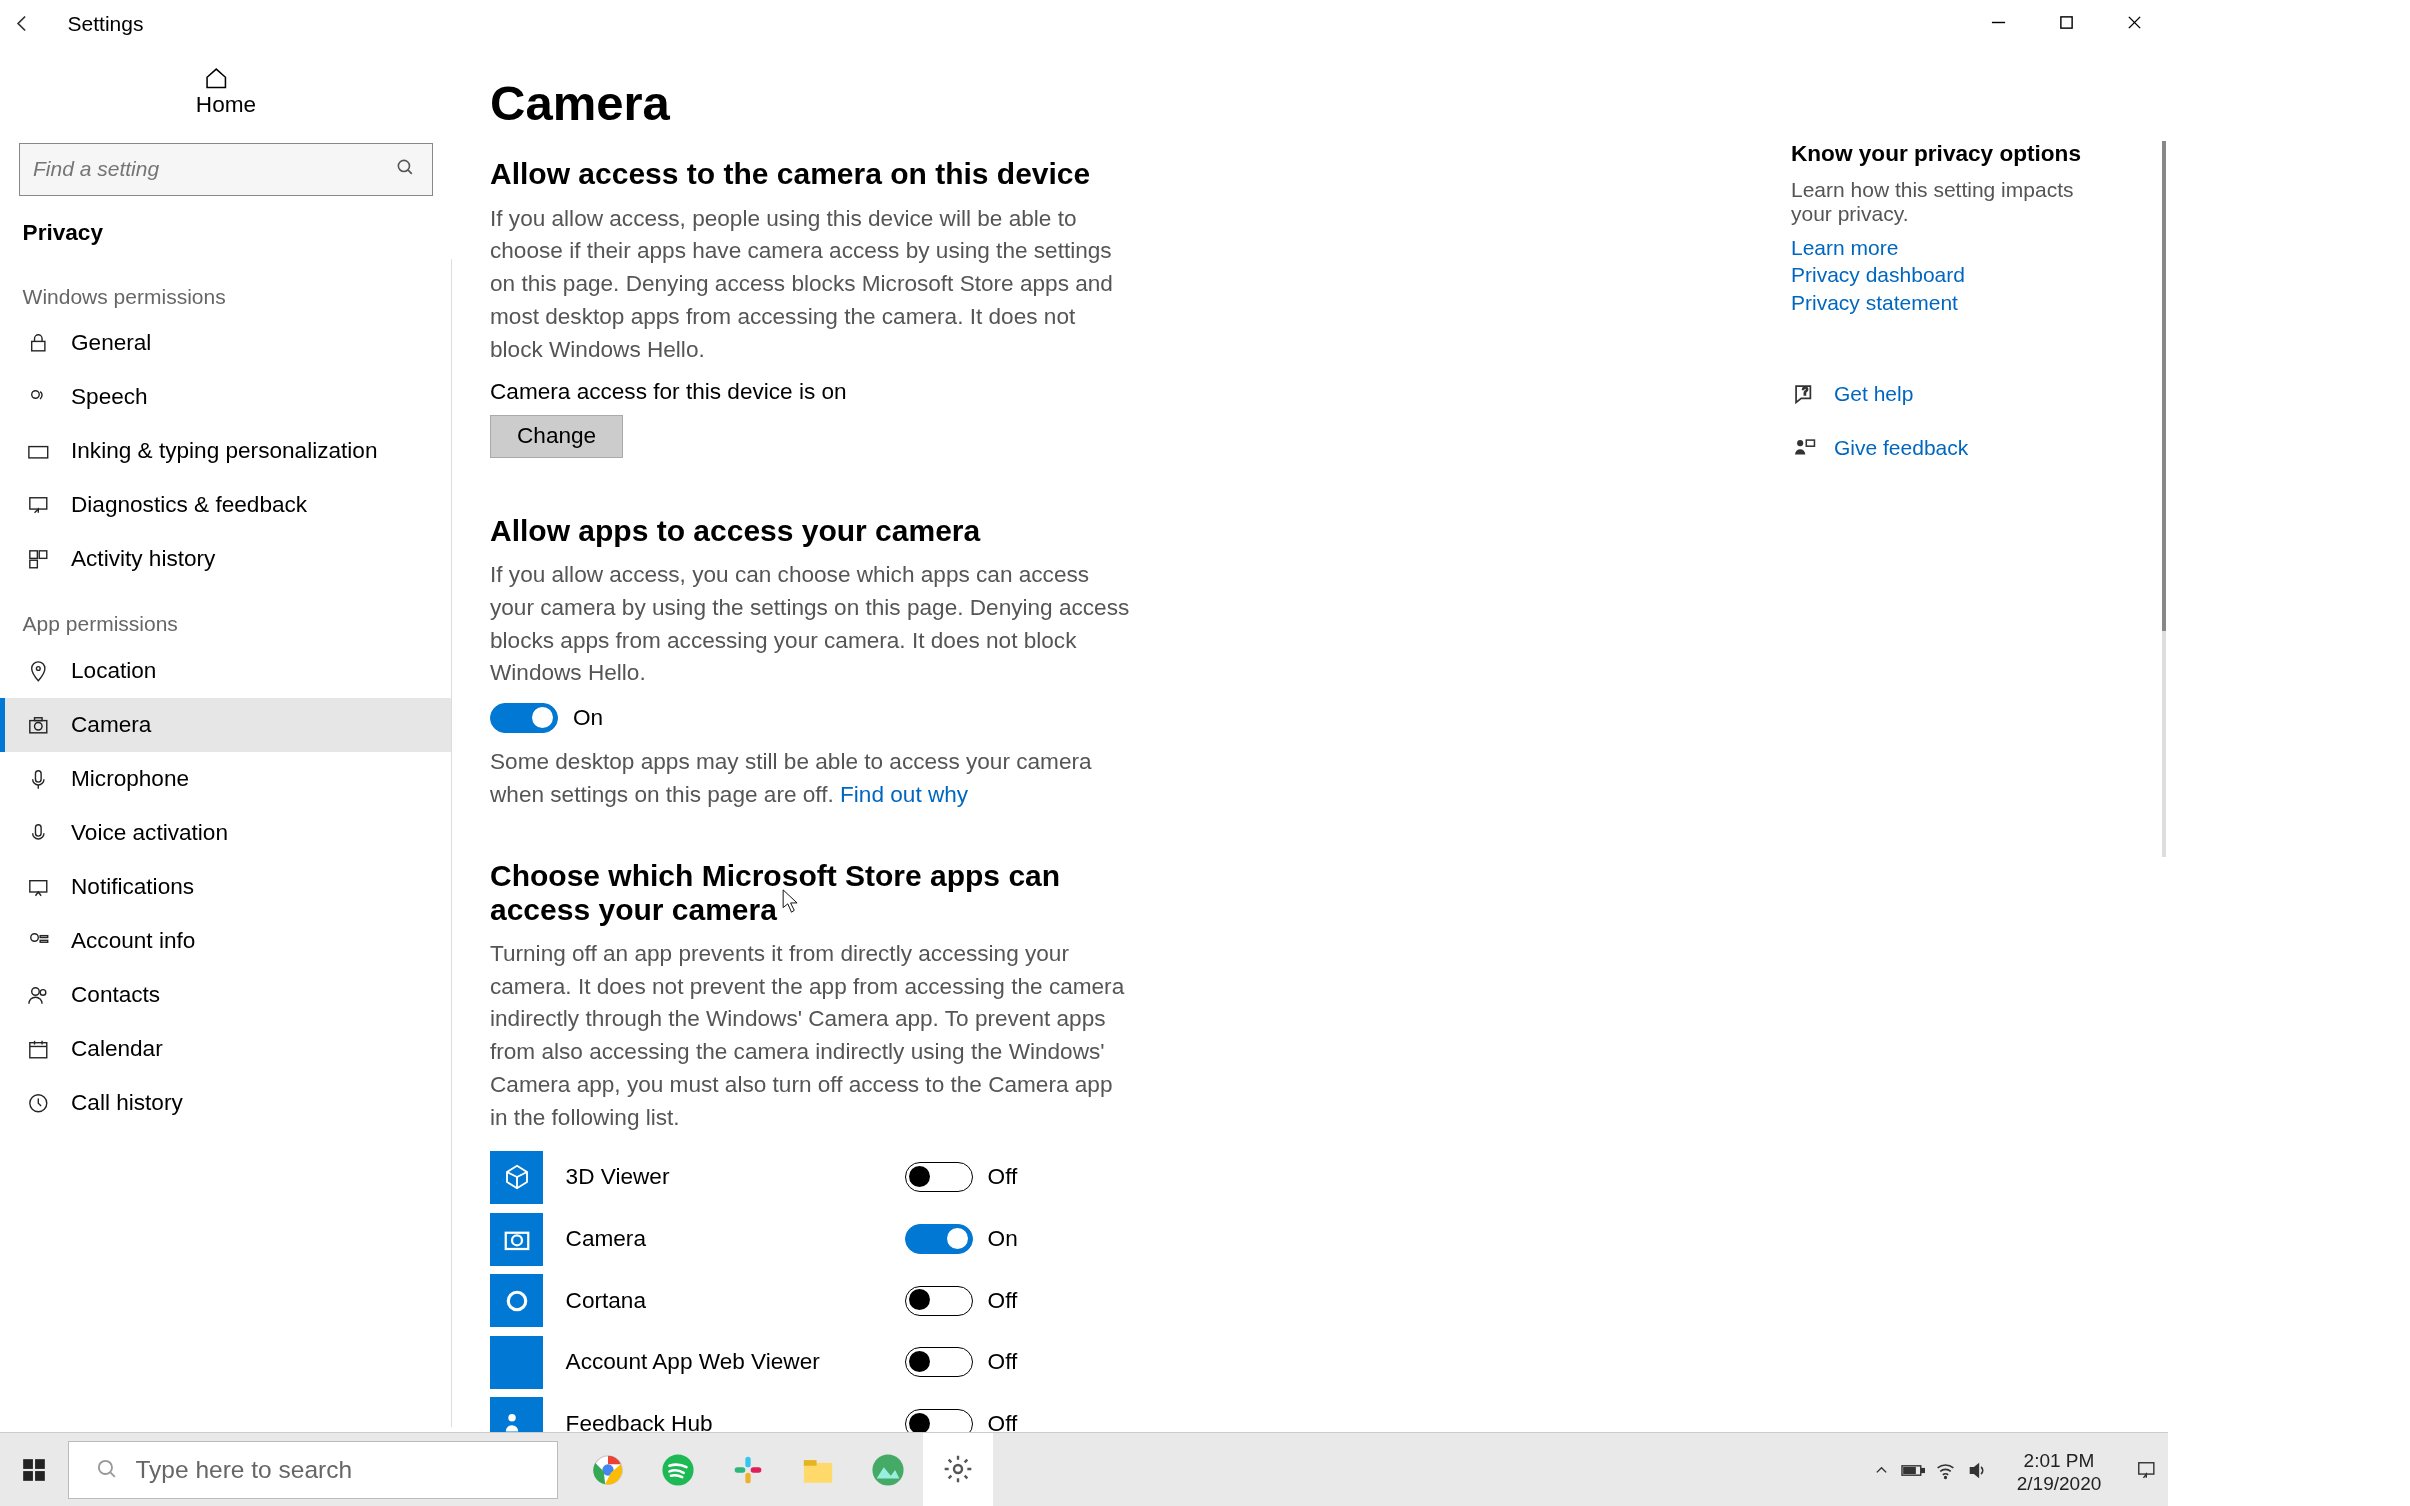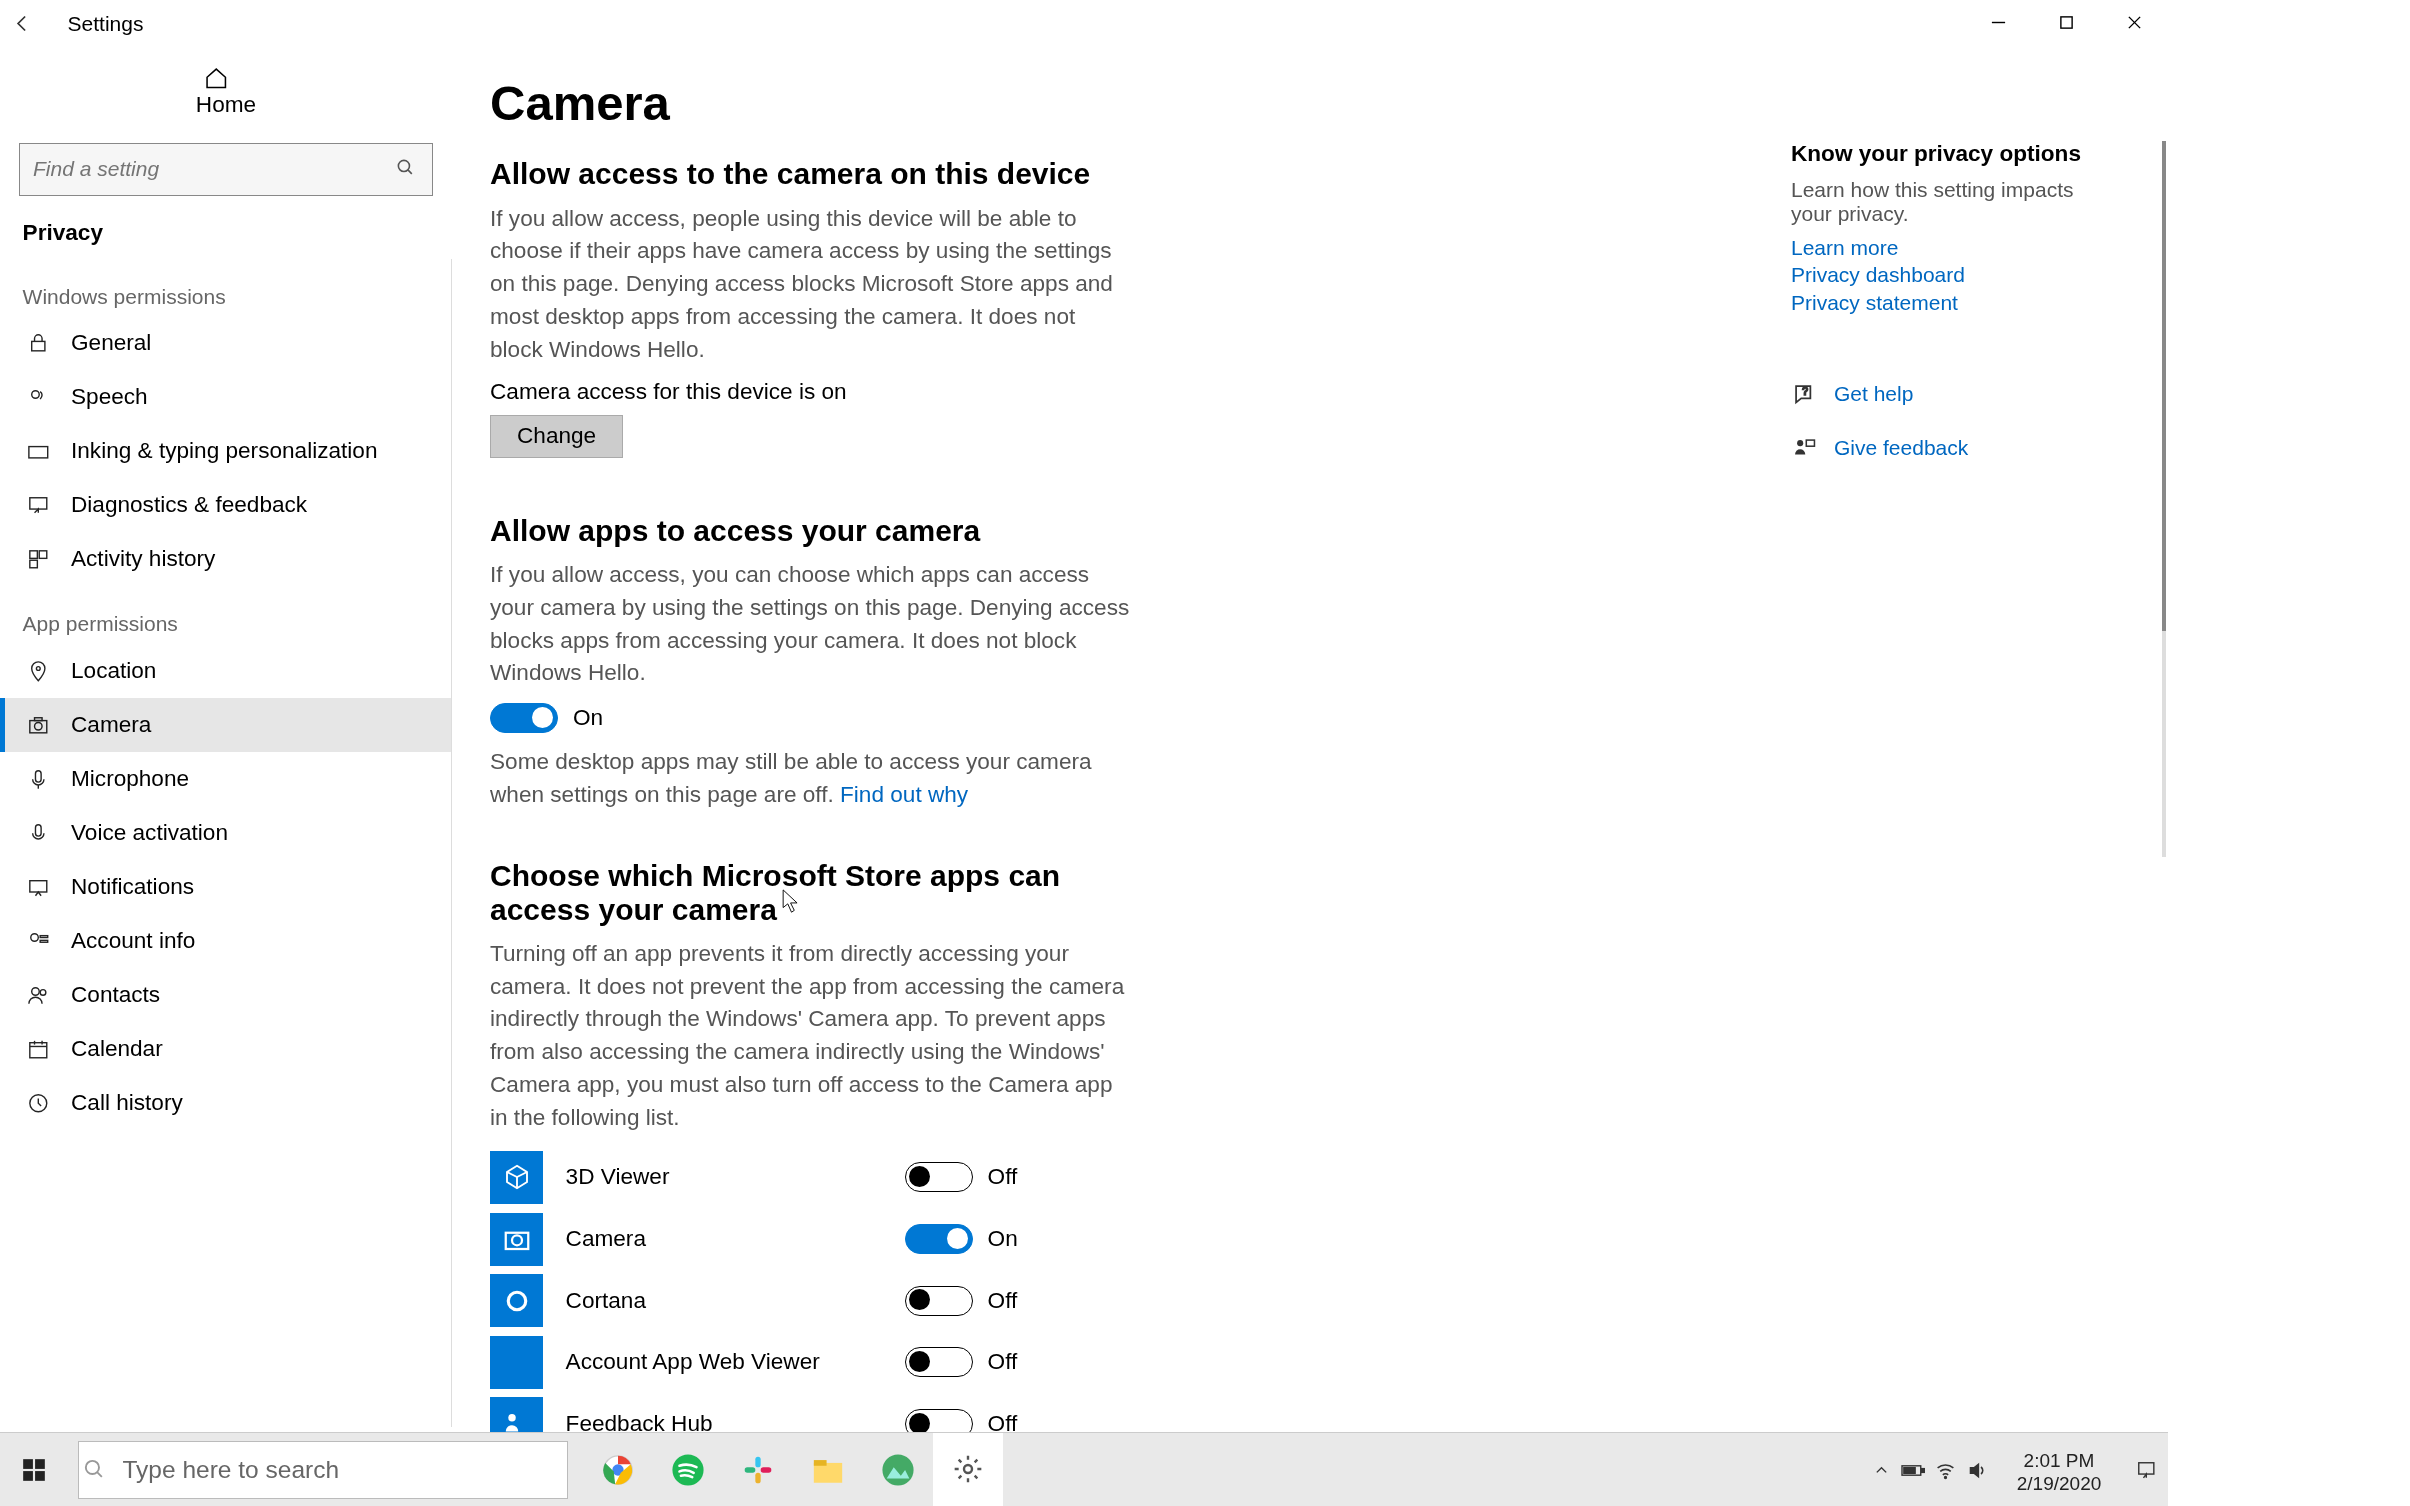--- a/index.html
+++ b/index.html
@@ -55,21 +55,21 @@
 .rightcol .helpitem { display:flex; align-items:center; margin-top:28px; font-size:21px;}
 .rightcol .helpitem .ic { width:26px; height:26px; margin-right:17px; display:flex; align-items:center; justify-content:center;}
 .rightcol .helpitem a { display:inline; margin:0;}
 
 .rightscrollbar { position:absolute; top:141px; right:0; width:7.5px; height:716px; background:transparent;}
 .rightscrollbar .track { position:absolute; top:0; width:3.8px; right:1.9px; height:100%; background:#ddd;}
 .rightscrollbar .thumb { position:absolute; top:0; width:3.8px; right:1.9px; height:490px; background:#888;}
 
 .taskbar { position:absolute; left:0; right:0; bottom:0; height:75px; background:#e9e9e9; border-top:0.9px solid #ccc; display:flex; align-items:center; }
 .taskbar .start { width:68px; height:75px; display:flex; align-items:center; justify-content:center;}
-.taskbar .tbsearch { width:490px; height:58px; background:#fff; border:0.9px solid #bbb; display:flex; align-items:center; padding:0 4px; margin-left:10px;}
+.taskbar .tbsearch { width:490px; height:58px; background:#fff; border:0.9px solid #bbb; display:flex; align-items:center; padding:0 27px; margin-left:0;}
 .taskbar .tbsearch .sicon { width:24.5px; height:24.5px; margin-right:15px; opacity:.6;}
 .taskbar .tbsearch span { font-size:24.5px; color:#666;}
 .taskbar .tbicons { display:flex; margin-left:15px;}
 .taskbar .tbicons .tbi { width:70px; height:75px; display:flex; align-items:center; justify-content:center;}
 .taskbar .tbicons .tbi.active { background:#fff; border-bottom:2.8px solid #888;}
 .taskbar .tray { position:absolute; right:0; display:flex; align-items:center; height:75px;}
 .taskbar .tray .ti { width:32px; height:75px; display:flex; align-items:center; justify-content:center; font-size:19px; color:#333;}
 .taskbar .tray .clock { width:132px; text-align:center; font-size:19px; line-height:1.1; color:#222; padding-top:5.6px;}
 .taskbar .tray .clock div:first-child { margin-bottom:1.9px; }
 

